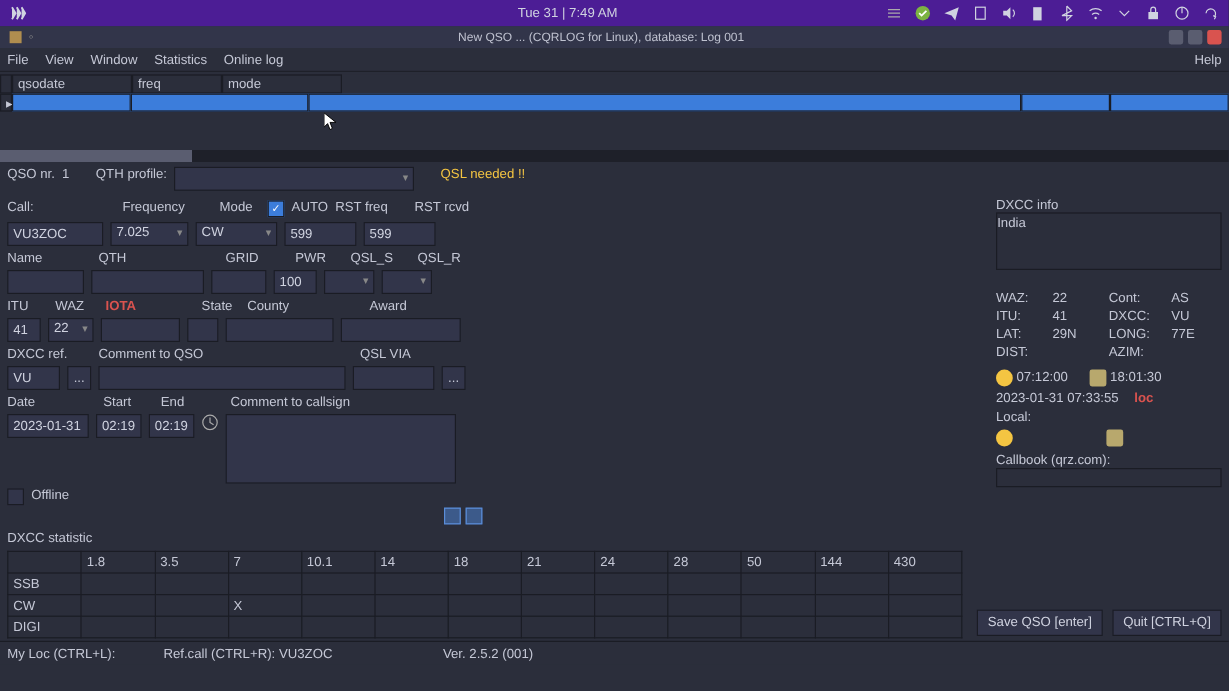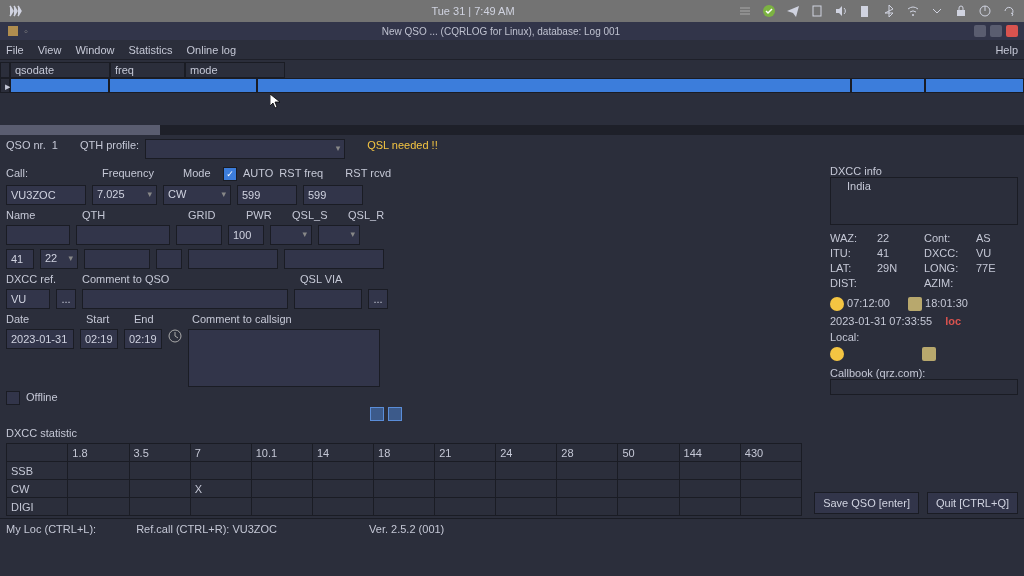--- a/index.html
+++ b/index.html
@@ -1,17 +1,17 @@
 <!DOCTYPE html>
 <html><head>
 <meta charset="utf-8">
 <style>
 * { margin: 0; padding: 0; box-sizing: border-box; font-family: Arial, sans-serif; font-size: 11px; }
 body { background: #2b2e3b; color: #c5c8d6; width: 1024px; height: 576px; overflow: hidden; }
-.topbar { height: 22px; background: #737373; display: flex; align-items: center; padding: 0 8px; color: #d0d3e0; }
+.topbar { height: 22px; background: #4c1d95; display: flex; align-items: center; padding: 0 8px; color: #d0d3e0; }
 .topbar-left { width: 200px; display: flex; gap: 8px; }
 .topbar-center { flex: 1; text-align: center; }
 .topbar-right { display: flex; gap: 10px; align-items: center; }
 .icon-box { width: 14px; height: 14px; display: inline-block; }
 .titlebar { height: 18px; background: #32354a; display: flex; align-items: center; padding: 0 6px; }
 .titlebar-left { display: flex; gap: 4px; align-items: center; }
 .titlebar-center { flex: 1; text-align: center; font-size: 10px; color: #bfc2d0; }
 .titlebar-right { display: flex; gap: 4px; }
 .winbtn { width: 12px; height: 12px; border-radius: 2px; }
 .winbtn.close { background: #d9534f; }
@@ -30,21 +30,21 @@
 .scroll-thumb { width: 160px; height: 100%; background: #5a5d70; }
 .form-row { display: flex; align-items: flex-start; padding: 2px 6px; gap: 6px; }
 .label { color: #c5c8d6; }
 .input, .select { background: #32354a; border: 1px solid #1a1c24; color: #d0d3e0; height: 20px; padding: 2px 4px; }
 .select { position: relative; }
 .select::after { content: "▾"; position: absolute; right: 4px; top: 3px; color: #888; font-size: 9px; }
 .checkbox { width: 14px; height: 14px; background: #3c7ddb; border: 1px solid #1a1c24; display: inline-flex; align-items: center; justify-content: center; color: #fff; font-size: 9px; }
 .form-area { display: flex; }
 .form-left { flex: 1; padding: 4px 0; }
 .form-right { width: 200px; padding: 4px 6px; }
-.dxcc-info { border: 1px solid #1a1c24; background: #2b2e3b; padding: 2px 16px; margin-bottom: 7px; }
+.dxcc-info { border: 1px solid #1a1c24; background: #2b2e3b; padding: 2px 0; margin-bottom: 18px; }
 .dxcc-grid { display: grid; grid-template-columns: 45px 45px 50px 40px; gap: 3px 2px; font-size: 11px; }
 .sun-icon { width: 14px; height: 14px; background: #f4c542; border-radius: 50%; display: inline-block; vertical-align: middle; }
 .moon-icon { width: 14px; height: 14px; background: #b8a86d; border-radius: 2px; display: inline-block; vertical-align: middle; }
 .warn { color: #f4c542; }
 .red { color: #d9534f; font-weight: bold; }
 .stat-title { padding: 2px 6px; }
 .stat-table { border-collapse: collapse; margin: 2px 6px; }
 .stat-table td, .stat-table th { border: 1px solid #1a1c24; padding: 2px 4px; height: 18px; font-weight: normal; text-align: left; }
 .stat-table th { width: 62px; } .stat-table td.rowh { width: 62px; }
 .bottom-btns { display: flex; gap: 8px; padding: 4px 6px; }
@@ -200,20 +200,28 @@
     </div>
     <div class="form-row">
       <input class="input" style="width: 64px;">
       <input class="input" style="width: 94px;">
       <input class="input" style="width: 46px;">
       <input class="input" style="width: 36px;" value="100">
       <div class="select input" style="width:42px"></div>
       <div class="select input" style="width:42px"></div>
     </div>
 
+    <div class="form-row">
+      <span class="label" style="width:34px">ITU</span>
+      <span class="label" style="width:36px">WAZ</span>
+      <span class="label red" style="width:74px">IOTA</span>
+      <span class="label" style="width:32px">State</span>
+      <span class="label" style="width:96px">County</span>
+      <span class="label">Award</span>
+    </div>
     <div class="form-row">
       <input class="input" style="width: 28px;" value="41">
       <div class="select input" style="width:38px">22</div>
       <input class="input" style="width: 66px;">
       <input class="input" style="width: 26px;">
       <input class="input" style="width: 90px;">
       <input class="input" style="width: 100px;">
     </div>
 
     <div class="form-row">

